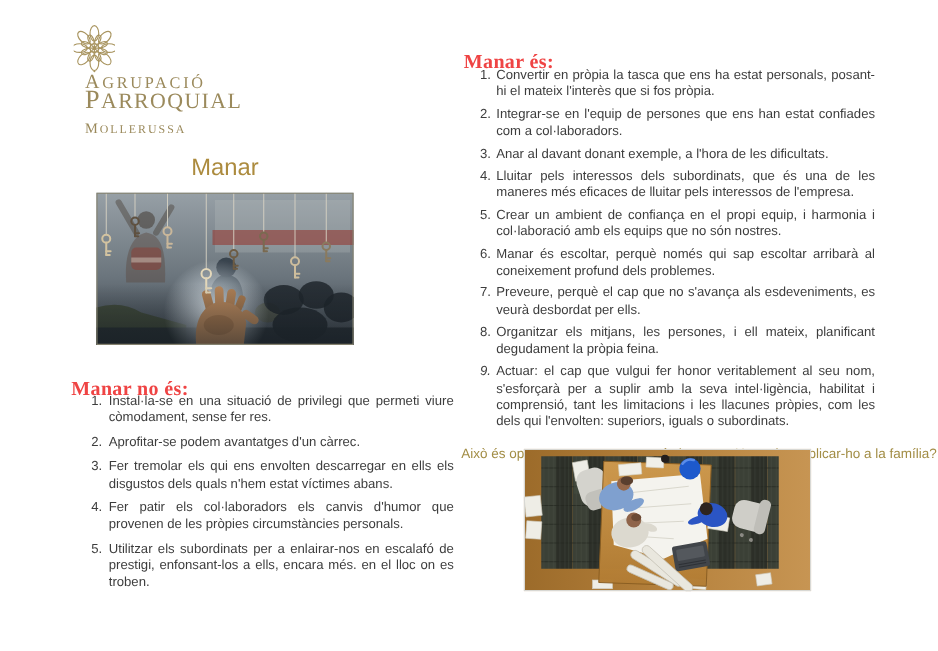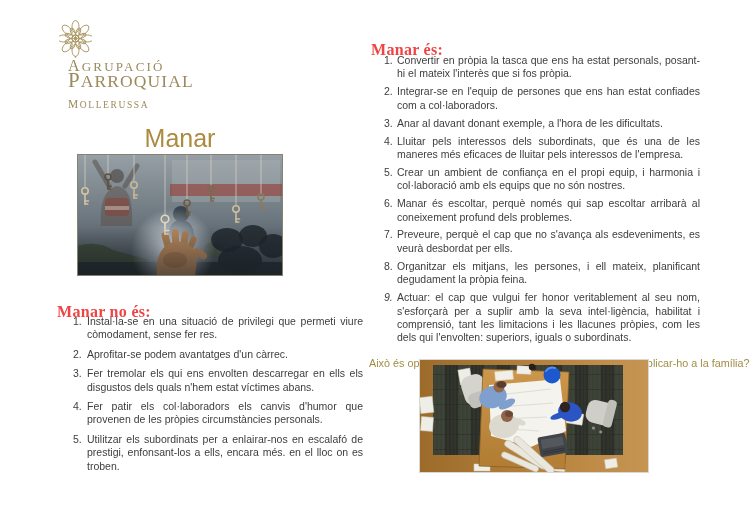--- a/index.html
+++ b/index.html
@@ -12,21 +12,21 @@
   .logo-text{position:absolute;left:68px;top:59px;color:#9b8a5c;font-family:"Liberation Serif",serif;}
   .logo-text div{text-transform:uppercase;}
   .lg1{font-size:13px;line-height:13px;letter-spacing:2.2px;}
   .lg1::first-letter{font-size:16px;}
   .lg2{font-size:17.5px;line-height:15px;letter-spacing:1.1px;font-family:Liberation Serif, serif;}
   .lg2::first-letter{font-size:21px;}
   .lg3{font-size:9.5px;line-height:11px;letter-spacing:1.6px;margin-top:10px;}
   .lg3::first-letter{font-size:11.5px;}
   
   .doc-title{position:absolute;left:77px;top:124px;width:206px;text-align:center;
-    font-size:25px;color:#ac8b3e;}
+    font-size:19px;color:#ac8b3e;}
   .sec-heading{position:absolute;font-family:"Liberation Serif",serif;font-weight:bold;
     font-size:16px;color:#ef4444;letter-spacing:.3px;}
   .h-left{left:57px;top:290px;}
   .h-right{left:371px;top:28px;}
   
   .list{position:absolute;font-size:10.5px;line-height:13.4px;color:#3d3d3d;}
   .list-left{left:73px;top:315px;width:290px;}
   .list-right{left:384px;top:54px;width:316px;}
   .item{position:relative;margin-bottom:6px;}
   .list-right .item{margin-bottom:4.5px;}

